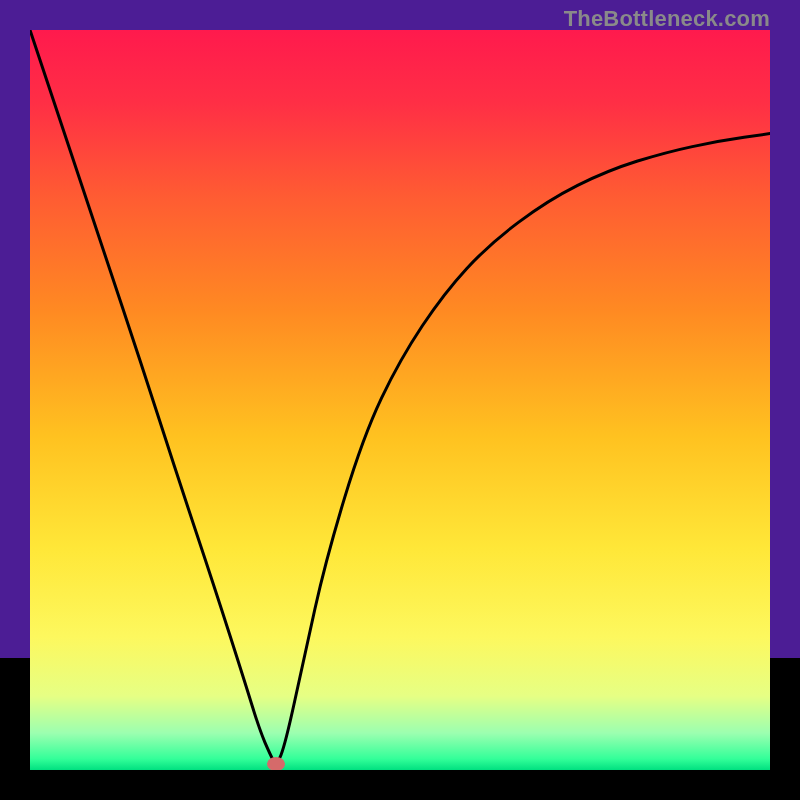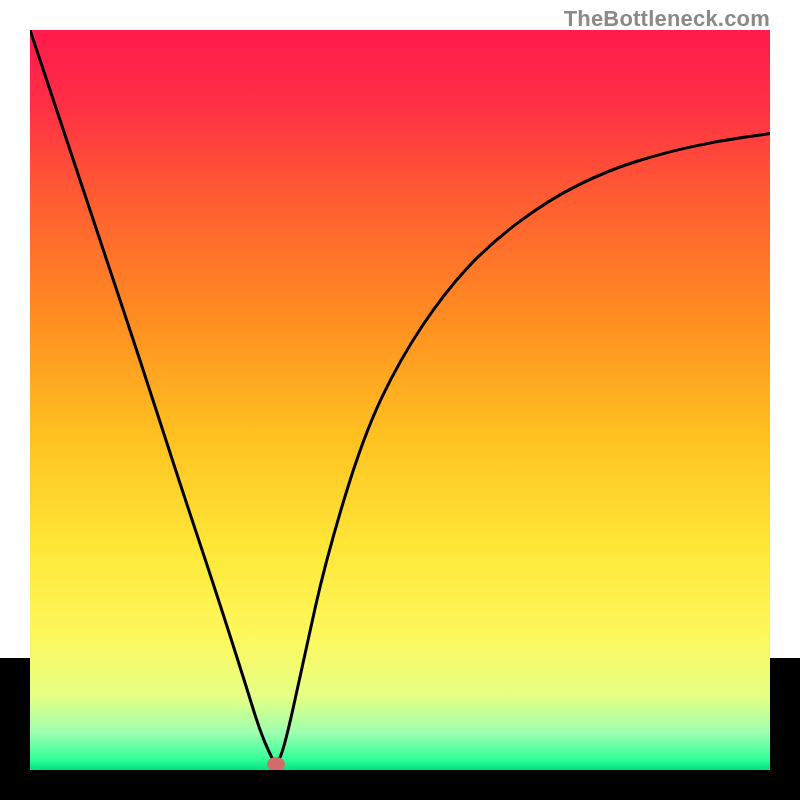--- a/index.html
+++ b/index.html
@@ -1,21 +1,21 @@
 <!DOCTYPE html>
 <html><head>
 <meta charset="utf-8">
 <style>
   * { margin: 0; padding: 0; box-sizing: border-box; }
   html, body { width: 800px; height: 800px; overflow: hidden; background: #000; }
   .frame {
     position: absolute;
     top: 0; left: 0;
     width: 800px; height: 658px;
-    background: #ffffff;
+    background: #4c1d95;
   }
   .plot-area {
     position: absolute;
     left: 30px;
     top: 30px;
     width: 740px;
     height: 740px;
     overflow: hidden;
   }
   .gradient-bg {

